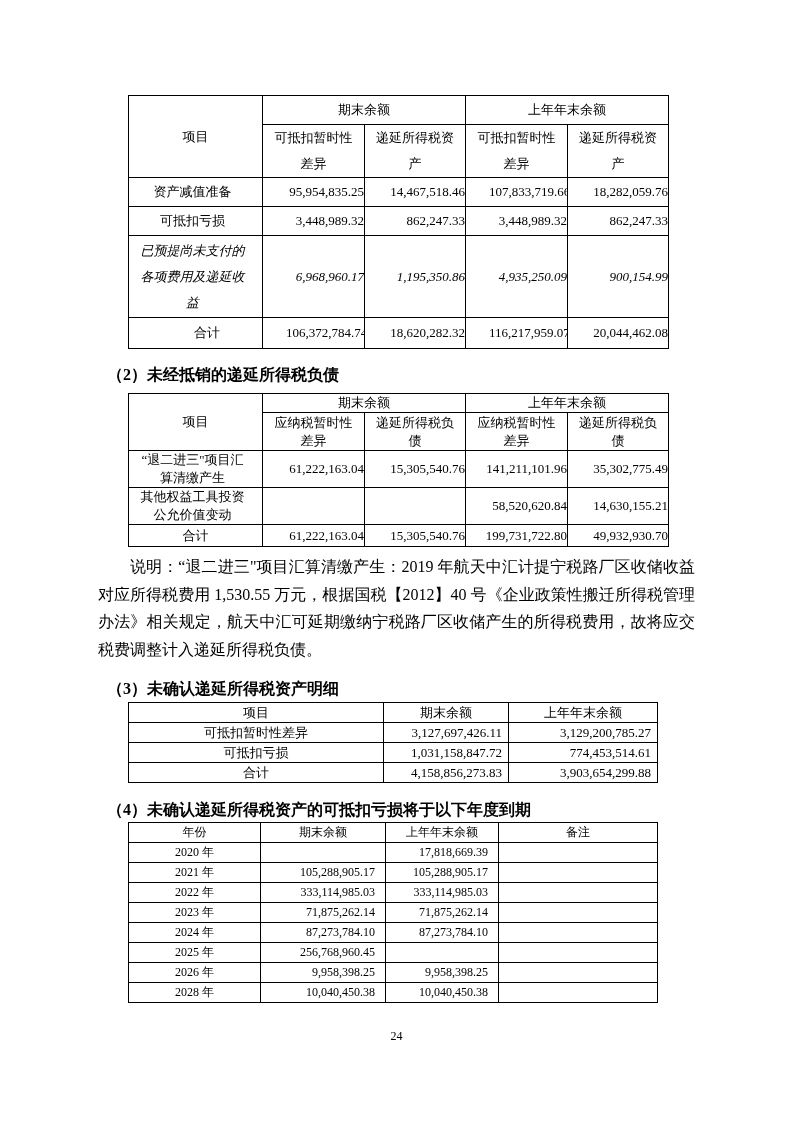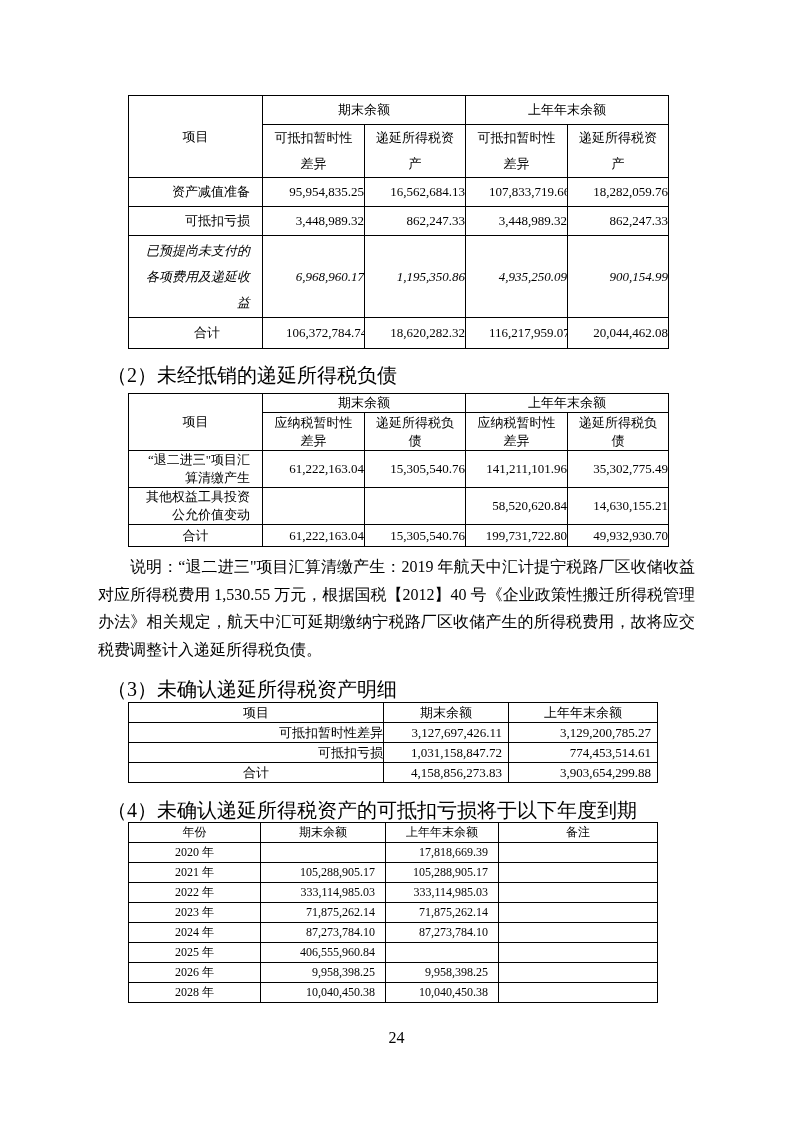--- a/index.html
+++ b/index.html
@@ -10,40 +10,40 @@
   }
   .page{
     position:relative;
     width:793px;height:1122px;
     box-sizing:border-box;
     padding:95px 98px 0 98px;
     background:#fff;
     overflow:hidden;
   }
   .section-heading{
-    font-size:20px;
-    font-weight:normal;
+    font-size:16px;
+    font-weight:bold;
     margin:0 0 0 9px;
     line-height:20px;
   }
   .tbl{
     border-collapse:collapse;
     table-layout:fixed;
     margin-left:30px;
   }
   .tbl th,.tbl td{
     border:1px solid #000;
     font-weight:normal;
     overflow:hidden;
     vertical-align:middle;
     padding:0;
   }
   .tbl th{text-align:center;}
   .num{text-align:right;padding-right:4px;}
-  .lbl{text-align:right;padding-left:6px;}
+  .lbl{text-align:center;padding-left:6px;}
   .ctr{text-align:center;}
   
   .t1{width:540px;font-size:13px;margin-top:0;}
   .t1 th,.t1 td{line-height:26px;padding-left:23px;}
   .t1 th{padding:0 8px;}
   .t1 td.lbl{padding:0 12px 0 6px;}
   .t1 .hr1{height:29px;}
   .t1 .hr2{height:52px;}
   .t1 .r29{height:29px;}
   .t1 .r82{height:82px;font-style:italic;}
@@ -73,21 +73,21 @@
   
   .t4{width:529px;font-size:12px;margin-top:2px;}
   .t4 th,.t4 td{line-height:19px;height:19px;}
   .t4 .hr{height:20px;}
   .t4 td.num{padding-right:10px;}
   .spacer16{height:16px;}
   .spacer17{height:17px;}
   .page-number{
     margin-top:26px;
     text-align:center;
-    font-size:16px;
+    font-size:12px;
   }
 </style>
 </head>
 <body>
 
 <div class="page">
 
   <table class="tbl t1">
     <colgroup>
       <col style="width:134px">
@@ -106,21 +106,21 @@
         <th>可抵扣暂时性差异</th>
         <th>递延所得税资产</th>
         <th>可抵扣暂时性差异</th>
         <th>递延所得税资产</th>
       </tr>
     </thead>
     <tbody>
       <tr class="r29">
         <td class="lbl">资产减值准备</td>
         <td class="num">95,954,835.25</td>
-        <td class="num">16,562,684.13</td>
+        <td class="num">14,467,518.46</td>
         <td class="num">107,833,719.66</td>
         <td class="num">18,282,059.76</td>
       </tr>
       <tr class="r29">
         <td class="lbl">可抵扣亏损</td>
         <td class="num">3,448,989.32</td>
         <td class="num">862,247.33</td>
         <td class="num">3,448,989.32</td>
         <td class="num">862,247.33</td>
       </tr>
@@ -271,21 +271,21 @@
         <td class="ctr"></td>
       </tr>
       <tr>
         <td class="ctr">2024 年</td>
         <td class="num">87,273,784.10</td>
         <td class="num">87,273,784.10</td>
         <td class="ctr"></td>
       </tr>
       <tr>
         <td class="ctr">2025 年</td>
-        <td class="num">406,555,960.84</td>
+        <td class="num">256,768,960.45</td>
         <td class="num"></td>
         <td class="ctr"></td>
       </tr>
       <tr>
         <td class="ctr">2026 年</td>
         <td class="num">9,958,398.25</td>
         <td class="num">9,958,398.25</td>
         <td class="ctr"></td>
       </tr>
       <tr>

